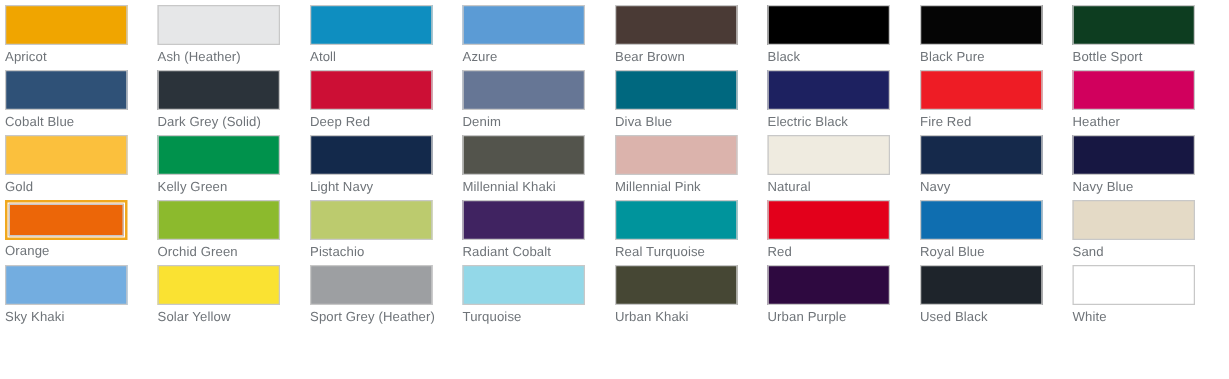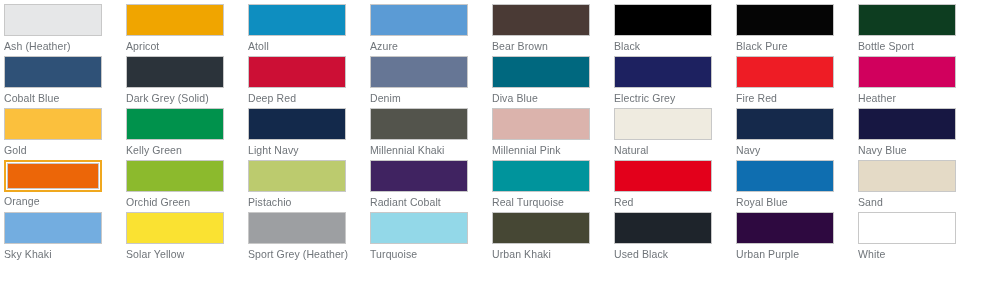--- a/index.html
+++ b/index.html
@@ -66,32 +66,32 @@
   .swatch-cell.selected-cell .swatch-label {
     margin-top: 3px;
   }
 </style>
 </head>
 <body>
 
 <div id="swatch-grid">
     <div class="swatch-cell">
       <div class="swatch-chip-wrap">
+        <div class="swatch-chip" style="background: rgb(240, 165, 0);"></div>
+      </div>
+      <div class="swatch-label">Apricot</div>
+    </div>
+    <div class="swatch-cell">
+      <div class="swatch-chip-wrap">
         <div class="swatch-chip" style="background: rgb(230, 231, 232);"></div>
       </div>
       <div class="swatch-label">Ash (Heather)</div>
     </div>
     <div class="swatch-cell">
       <div class="swatch-chip-wrap">
-        <div class="swatch-chip" style="background: rgb(240, 165, 0);"></div>
-      </div>
-      <div class="swatch-label">Apricot</div>
-    </div>
-    <div class="swatch-cell">
-      <div class="swatch-chip-wrap">
         <div class="swatch-chip" style="background: rgb(14, 142, 192);"></div>
       </div>
       <div class="swatch-label">Atoll</div>
     </div>
     <div class="swatch-cell">
       <div class="swatch-chip-wrap">
         <div class="swatch-chip" style="background: rgb(91, 155, 213);"></div>
       </div>
       <div class="swatch-label">Azure</div>
     </div>
@@ -146,21 +146,21 @@
     <div class="swatch-cell">
       <div class="swatch-chip-wrap">
         <div class="swatch-chip" style="background: rgb(0, 104, 127);"></div>
       </div>
       <div class="swatch-label">Diva Blue</div>
     </div>
     <div class="swatch-cell">
       <div class="swatch-chip-wrap">
         <div class="swatch-chip" style="background: rgb(29, 33, 96);"></div>
       </div>
-      <div class="swatch-label">Electric Grey</div>
+      <div class="swatch-label">Electric Black</div>
     </div>
     <div class="swatch-cell">
       <div class="swatch-chip-wrap">
         <div class="swatch-chip" style="background: rgb(238, 28, 37);"></div>
       </div>
       <div class="swatch-label">Fire Red</div>
     </div>
     <div class="swatch-cell">
       <div class="swatch-chip-wrap">
         <div class="swatch-chip" style="background: rgb(209, 0, 93);"></div>
@@ -288,29 +288,29 @@
       <div class="swatch-label">Turquoise</div>
     </div>
     <div class="swatch-cell">
       <div class="swatch-chip-wrap">
         <div class="swatch-chip" style="background: rgb(70, 71, 52);"></div>
       </div>
       <div class="swatch-label">Urban Khaki</div>
     </div>
     <div class="swatch-cell">
       <div class="swatch-chip-wrap">
+        <div class="swatch-chip" style="background: rgb(46, 9, 64);"></div>
+      </div>
+      <div class="swatch-label">Urban Purple</div>
+    </div>
+    <div class="swatch-cell">
+      <div class="swatch-chip-wrap">
         <div class="swatch-chip" style="background: rgb(30, 36, 43);"></div>
       </div>
       <div class="swatch-label">Used Black</div>
-    </div>
-    <div class="swatch-cell">
-      <div class="swatch-chip-wrap">
-        <div class="swatch-chip" style="background: rgb(46, 9, 64);"></div>
-      </div>
-      <div class="swatch-label">Urban Purple</div>
     </div>
     <div class="swatch-cell">
       <div class="swatch-chip-wrap">
         <div class="swatch-chip" style="background: rgb(255, 255, 255);"></div>
       </div>
       <div class="swatch-label">White</div>
     </div>
   </div>
 
 </body></html>

